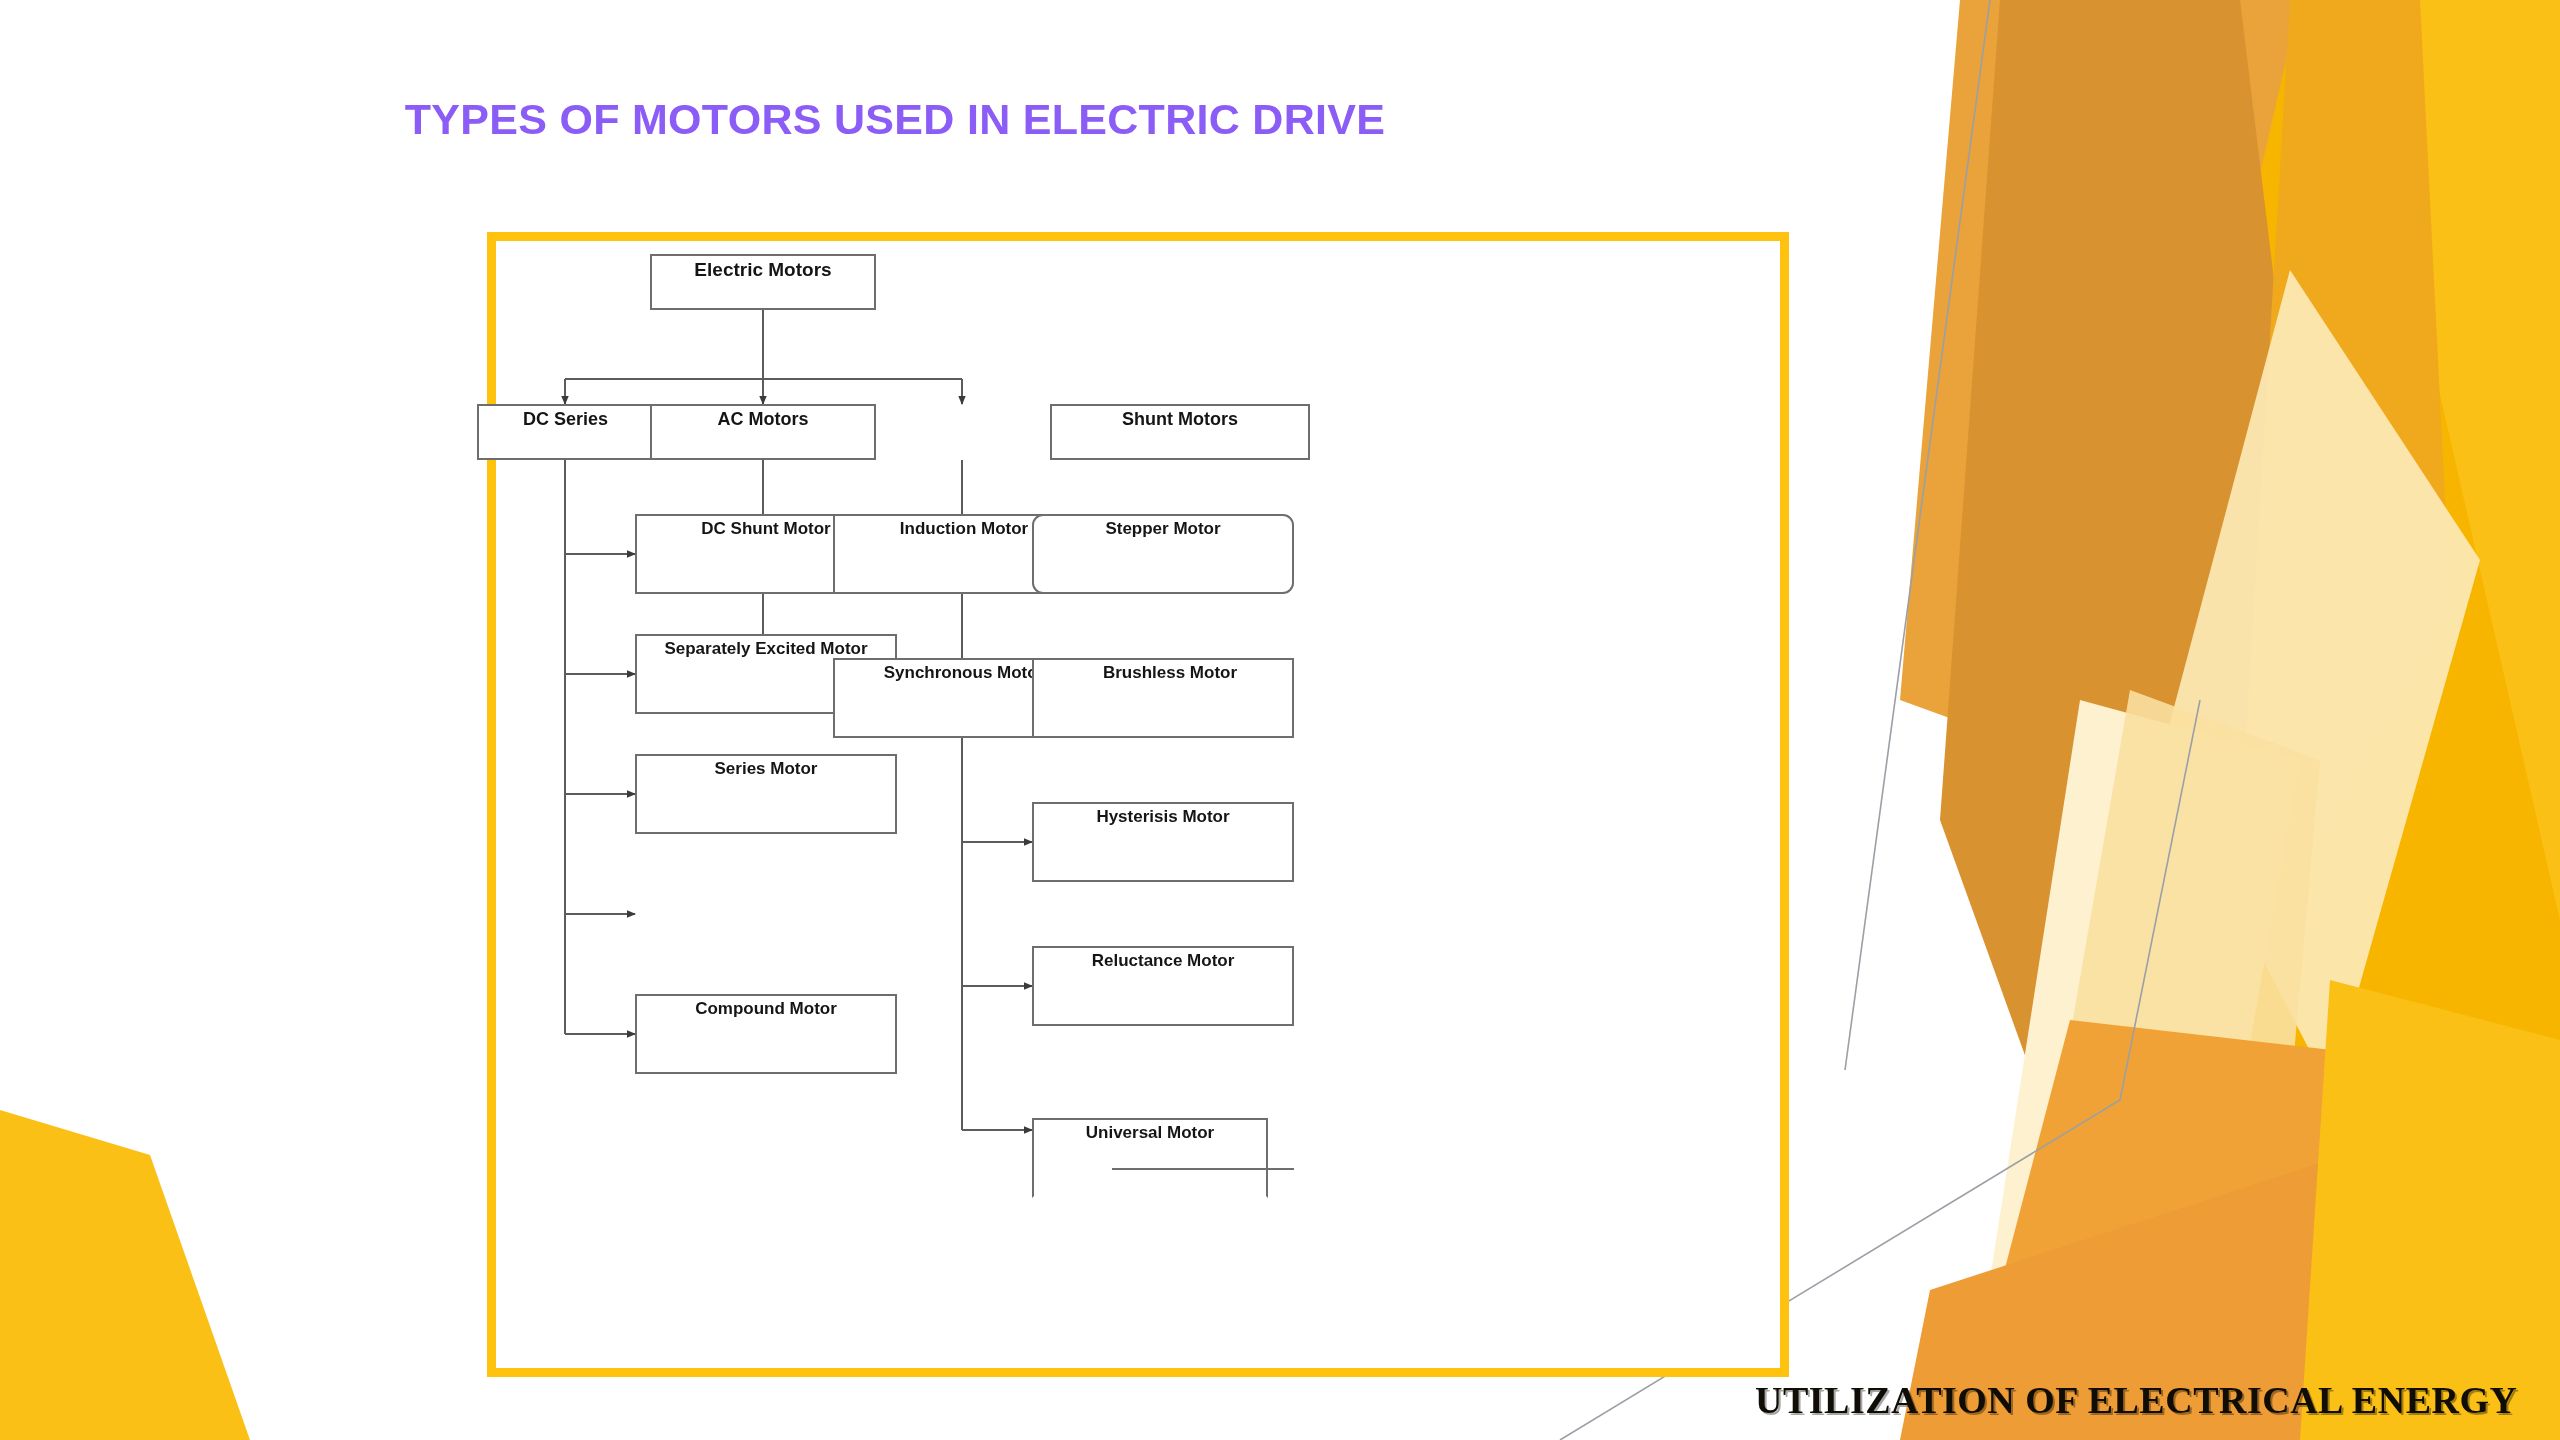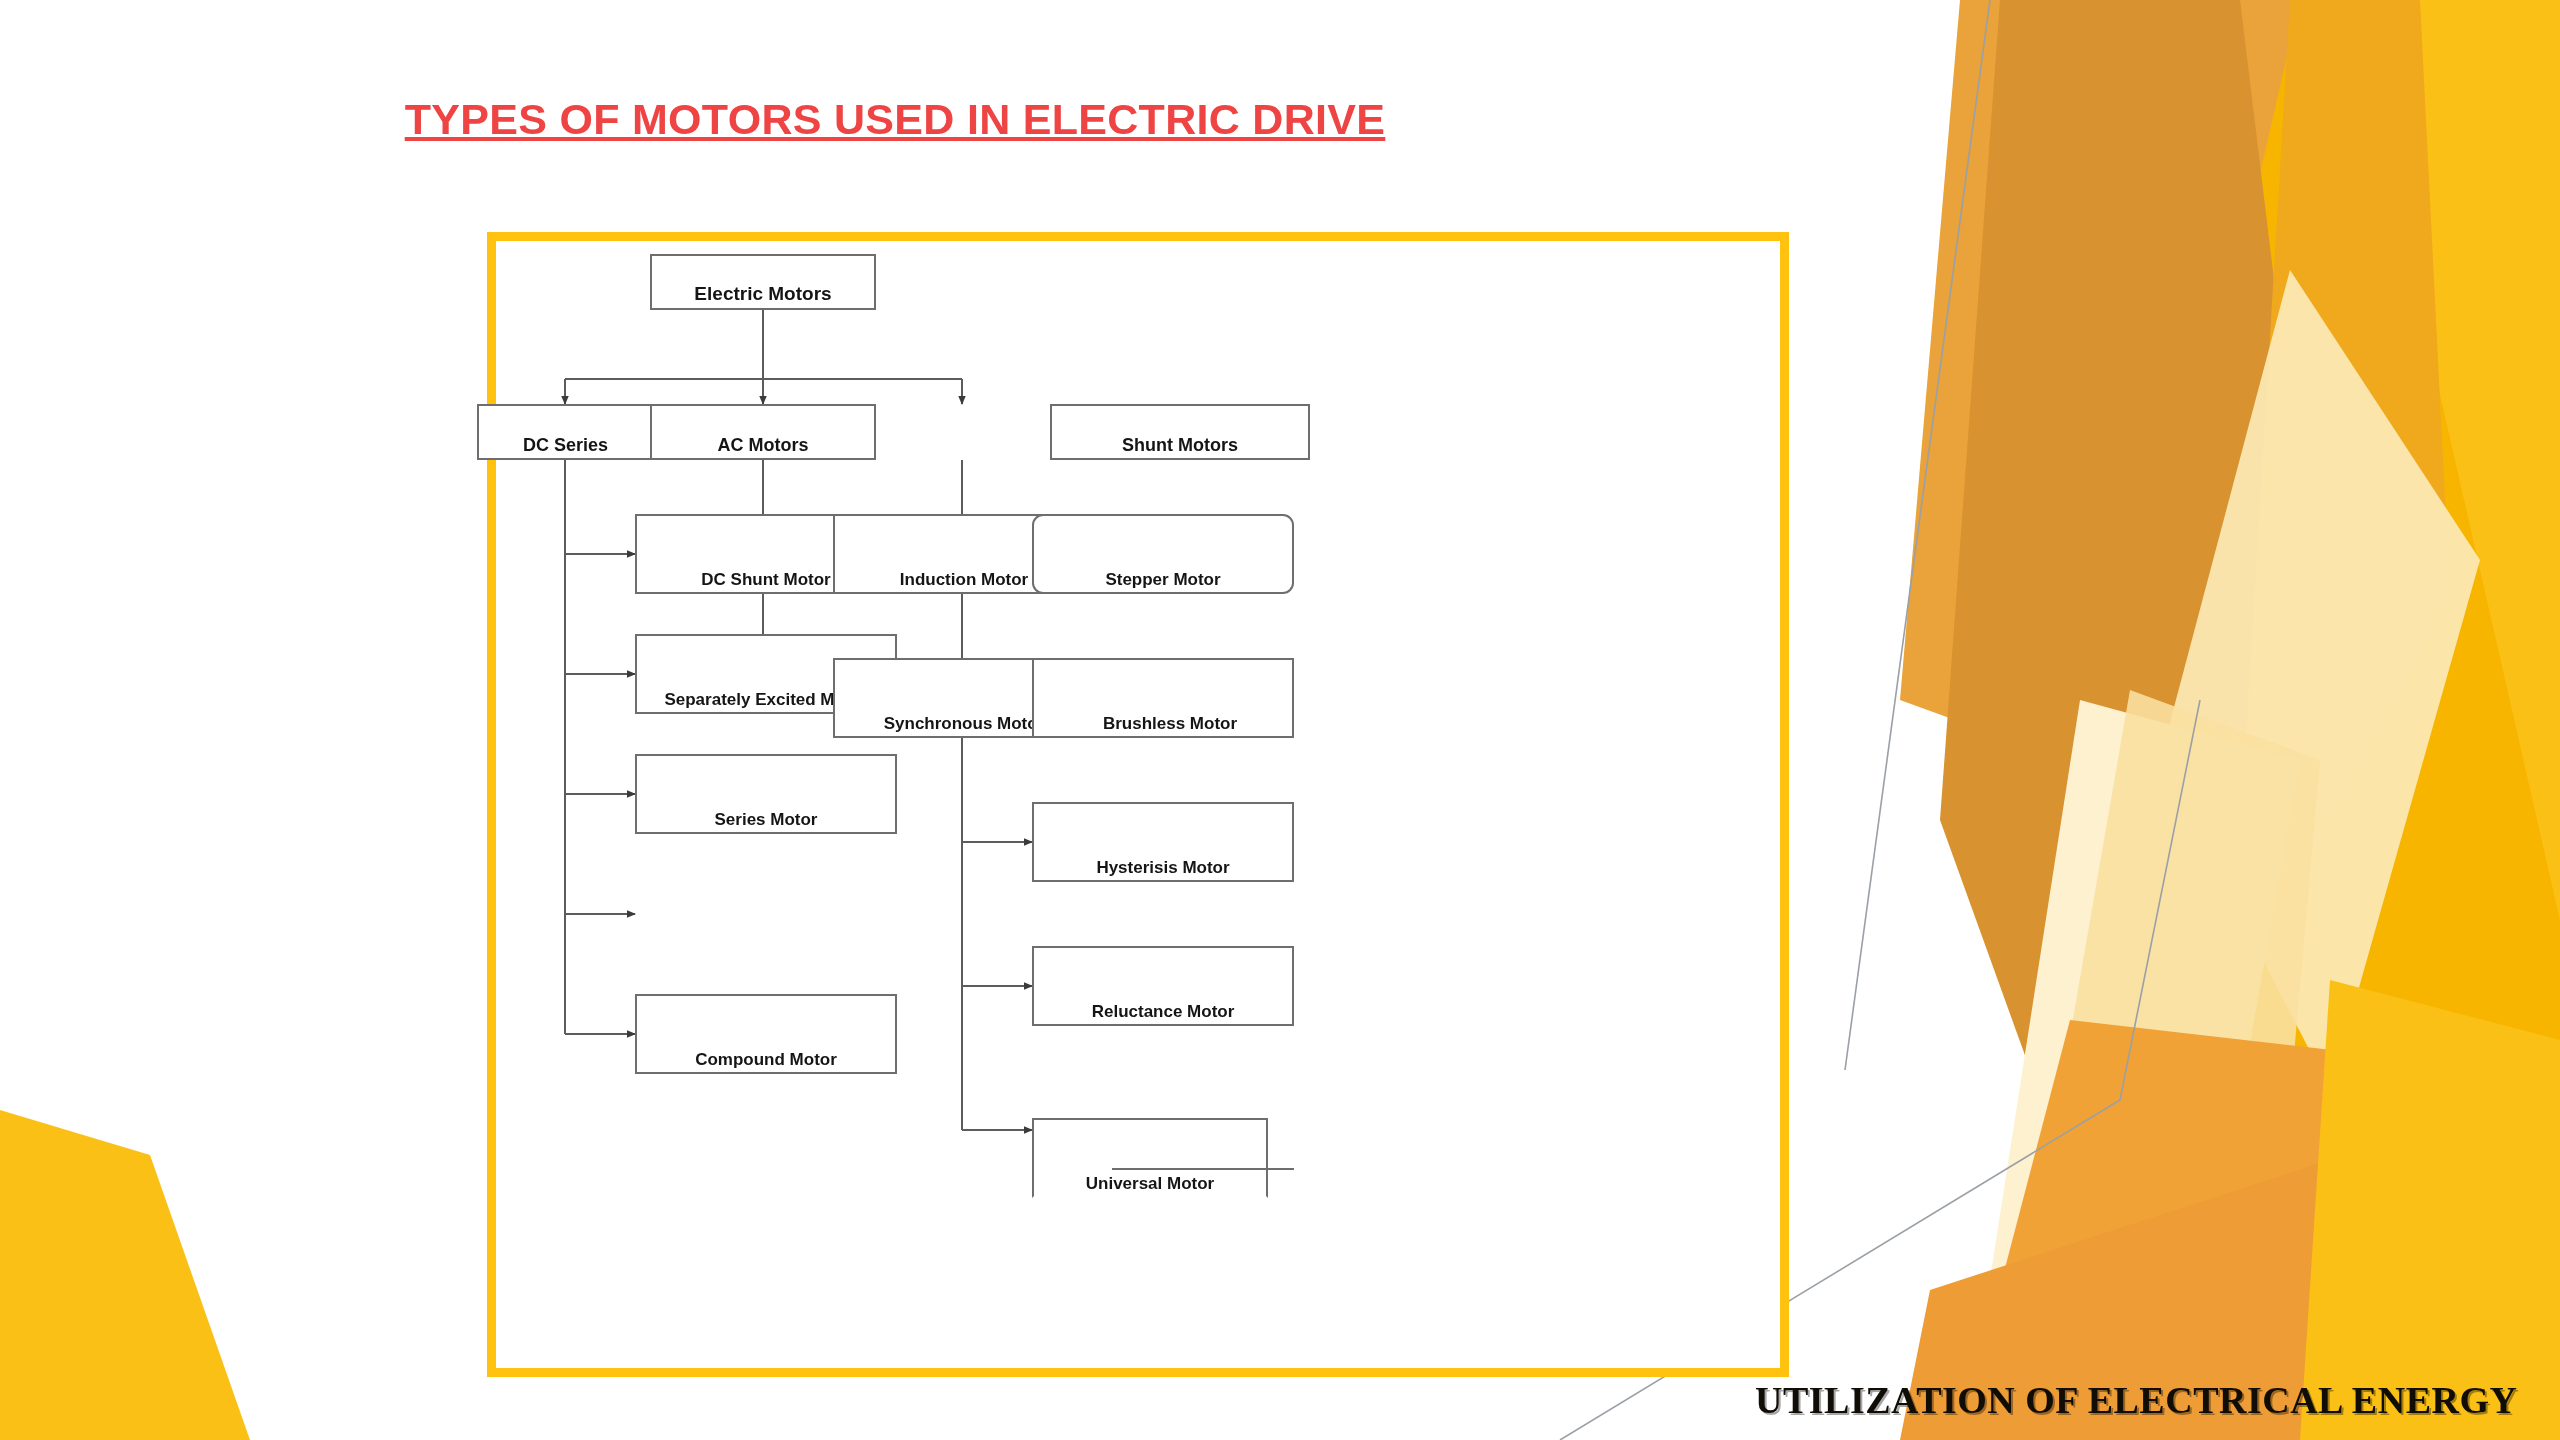--- a/index.html
+++ b/index.html
@@ -27,27 +27,26 @@
     pointer-events: none;
   }
 
   
   #slide-title {
     position: absolute;
     left: 0;
     top: 95px;
     width: 1790px;
     text-align: center;
-    color: #ef4444;
+    color: #8b5cf6;
     font-family: "Liberation Sans", sans-serif;
     font-weight: bold;
     font-size: 43px;
     letter-spacing: 0.3px;
     white-space: nowrap;
-    text-decoration: underline;
   }
 
   
   #diagram-frame {
     position: absolute;
     left: 487px;
     top: 232px;
     width: 1302px;
     height: 1145px;
     border: 9px solid #FFC20E;
@@ -69,21 +68,21 @@
     width: 1302px;
     height: 1145px;
   }
 
   .node {
     position: absolute;
     box-sizing: border-box;
     border: 2px solid #6e6e6e;
     background: #ffffff;
     display: flex;
-    align-items: flex-end;
+    align-items: flex-start;
     justify-content: center;
     text-align: center;
     color: #151515;
     font-family: "Liberation Sans", sans-serif;
     font-weight: bold;
     font-size: 17px;
     line-height: 1.25;
     padding: 2px 6px;
   }
   .node.root { font-size: 19px; }

